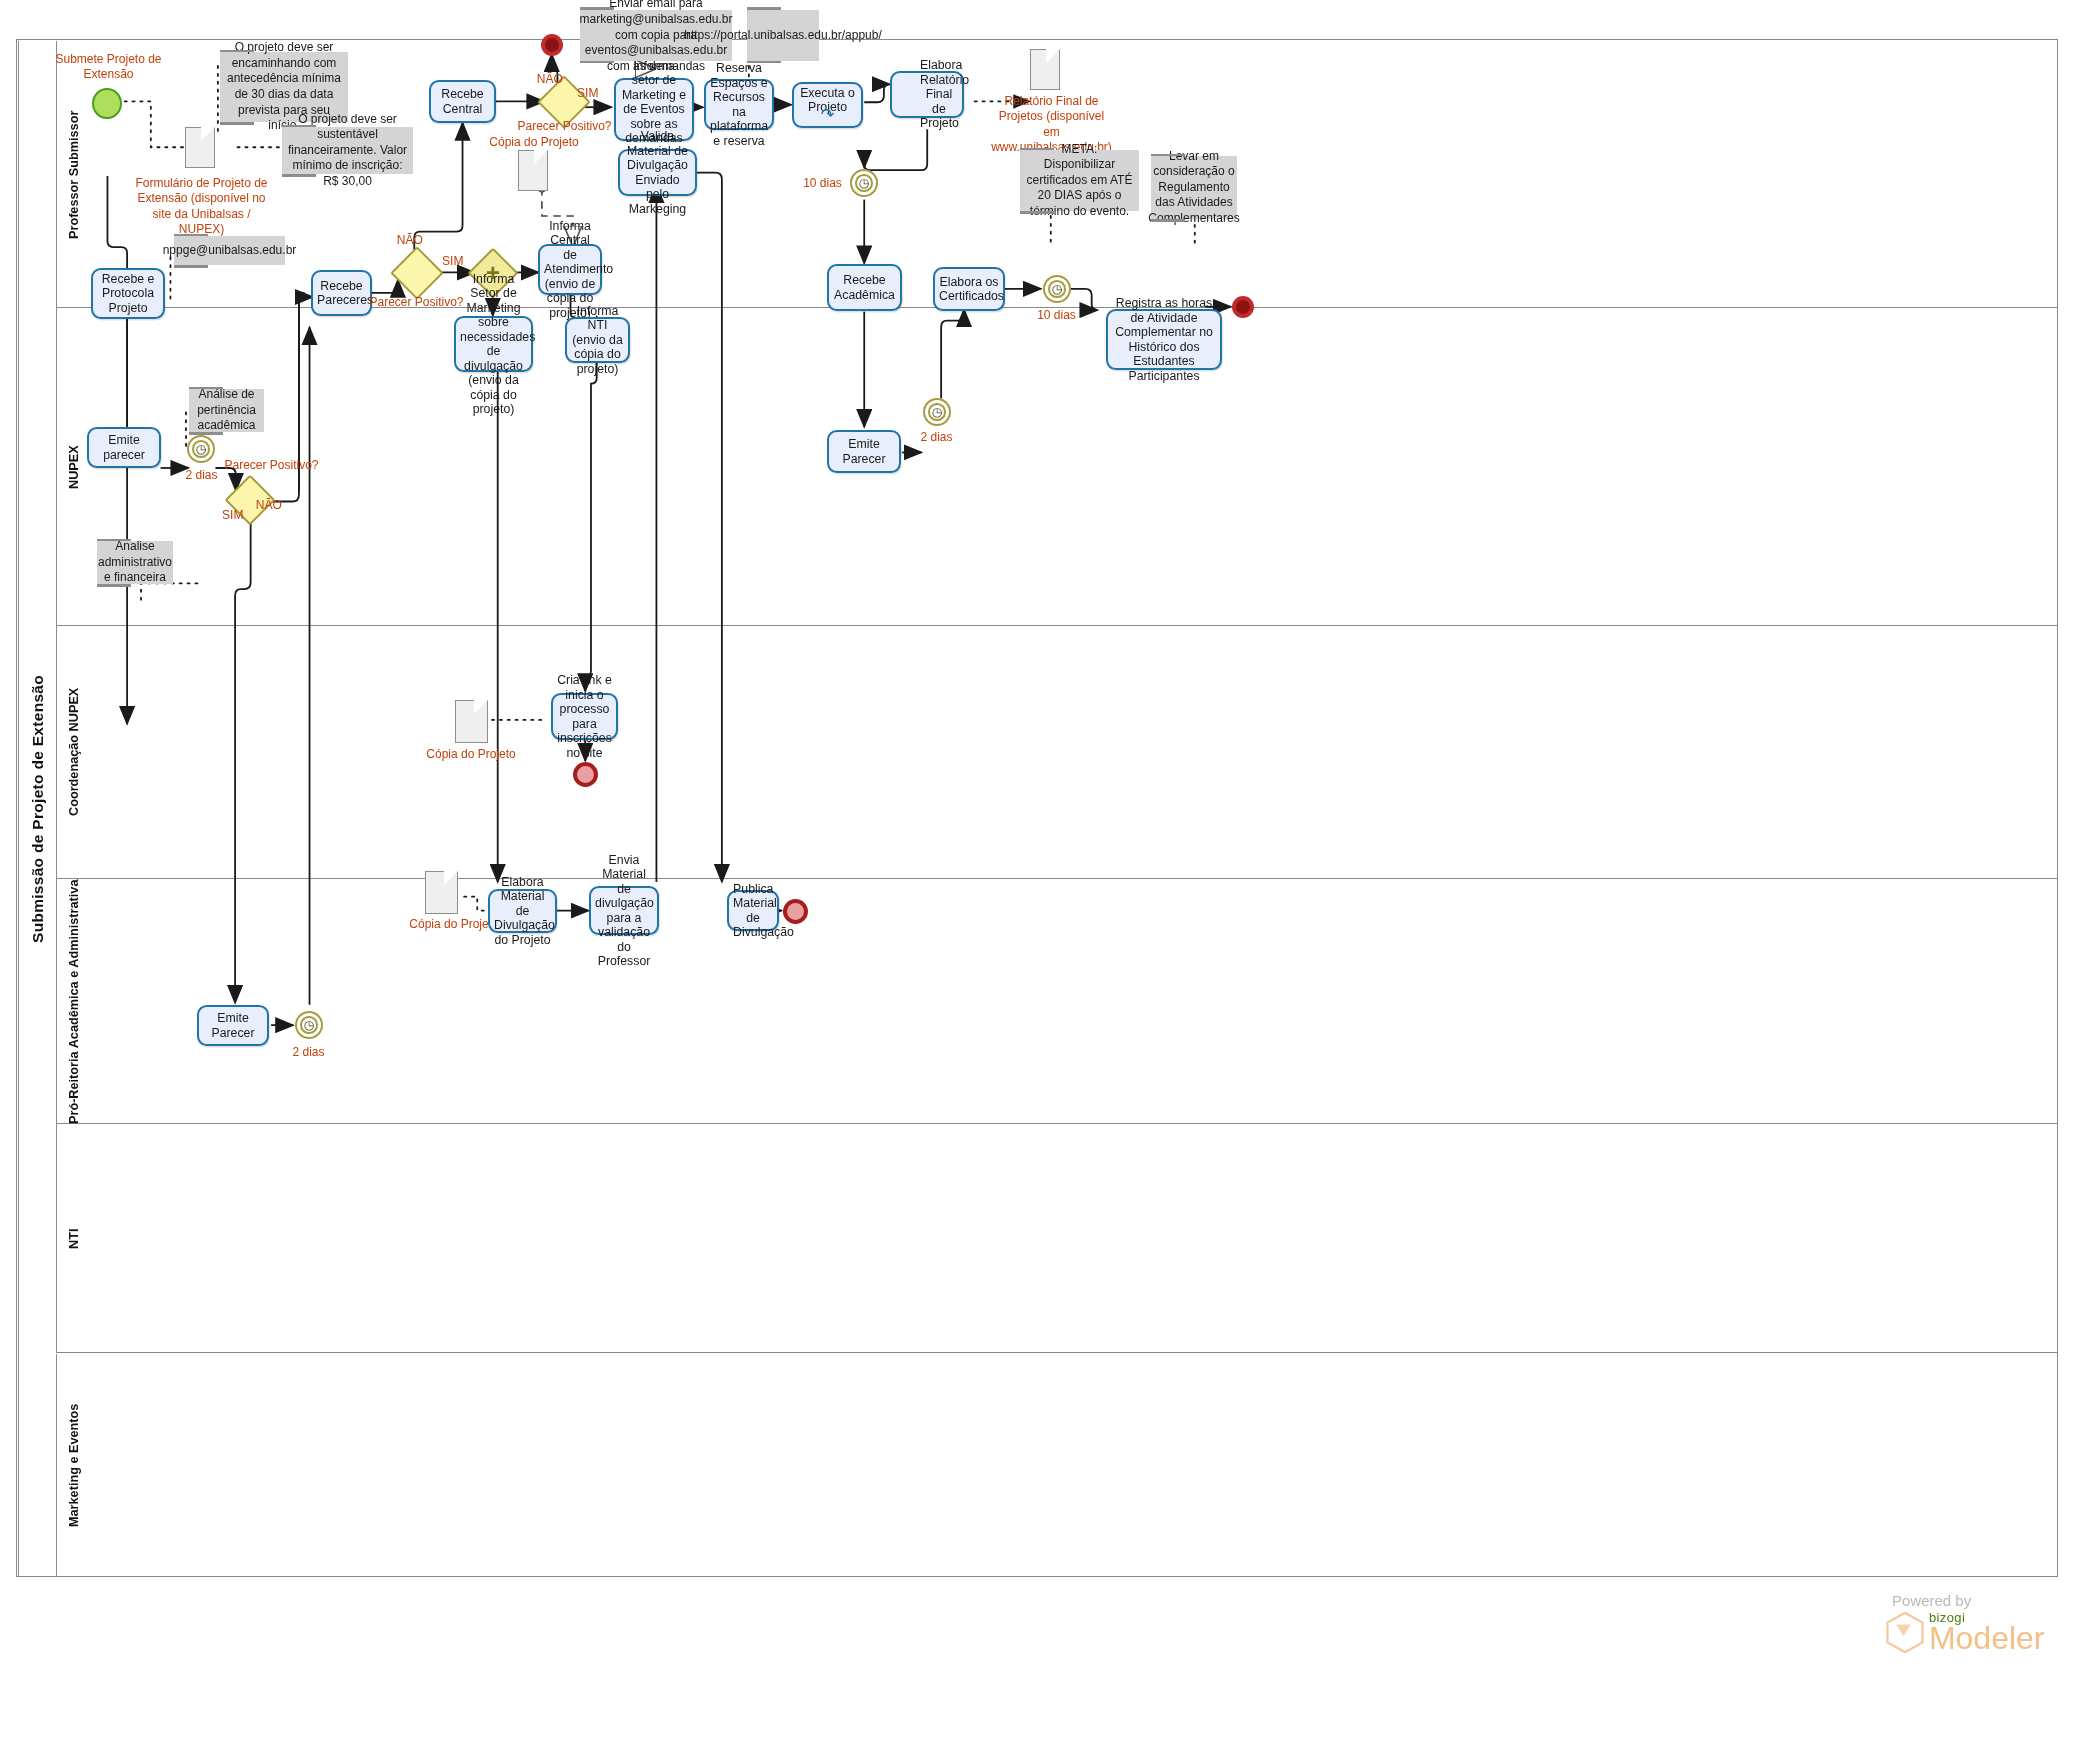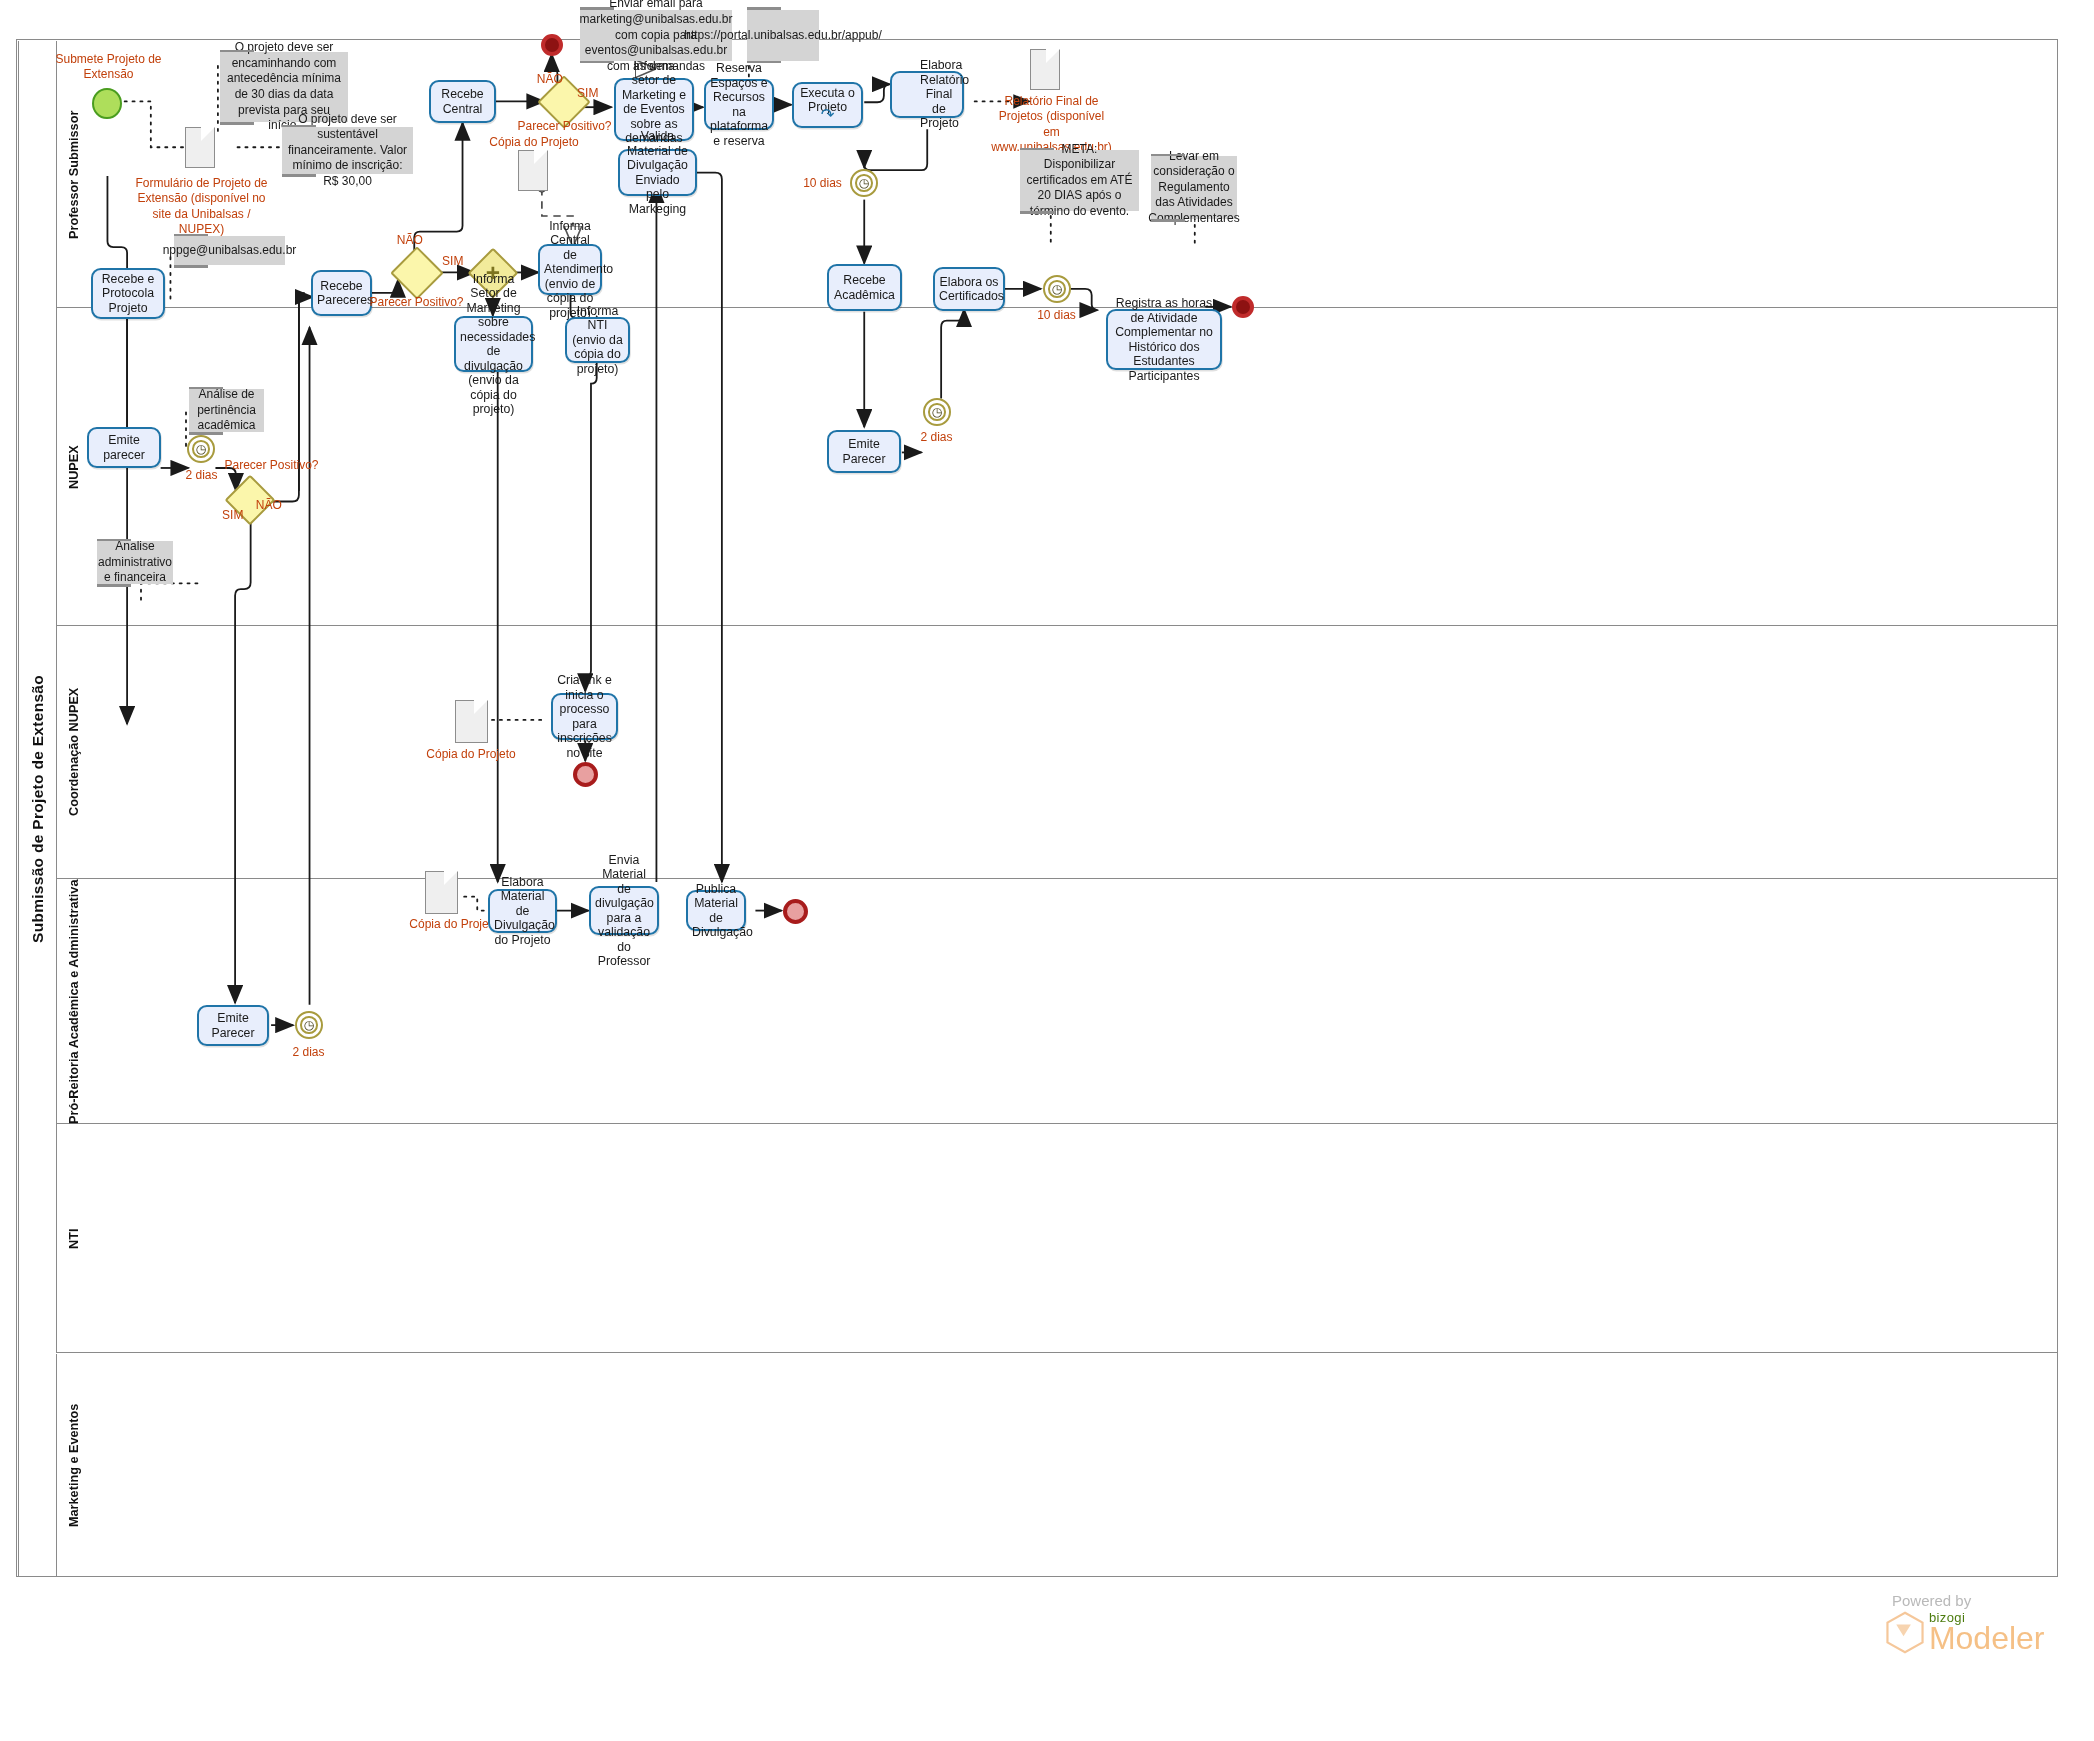--- a/index.html
+++ b/index.html
@@ -388,21 +388,21 @@
   <div class="lbl" style="left:409px;top:917px;width:90px;">Cópia do Projeto</div>
 
   <div class="task" style="left:488px;top:889px;width:69px;height:44px;">
     <span class="tx">Elabora Material de Divulgação do Projeto</span>
   </div>
 
   <div class="task" style="left:589px;top:886px;width:70px;height:49px;">
     <span class="tx">Envia Material de divulgação para a validação do Professor</span>
   </div>
 
-  <div class="task" style="left:686px;top:890px;width:60px;height:41px;">
+  <div class="task" style="left:727px;top:890px;width:52px;height:41px;">
     <span class="tx">Publica Material de Divulgação</span>
   </div>
 
   <div class="ev ev-end-light" style="left:783px;top:899px;width:25px;height:25px;"></div>
 
   <div class="brand" style="left:1886px;top:1592px;">
     <div class="pb">Powered by</div>
     <div class="row">
       <svg class="hex" viewBox="0 0 52 58" xmlns="http://www.w3.org/2000/svg">
         <polygon points="26,2 50,15.5 50,42.5 26,56 2,42.5 2,15.5" fill="none" stroke="#f5c79a" stroke-width="3"></polygon>

